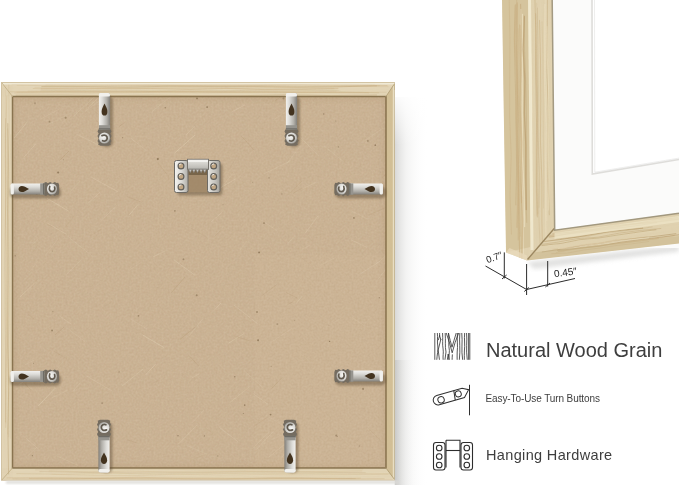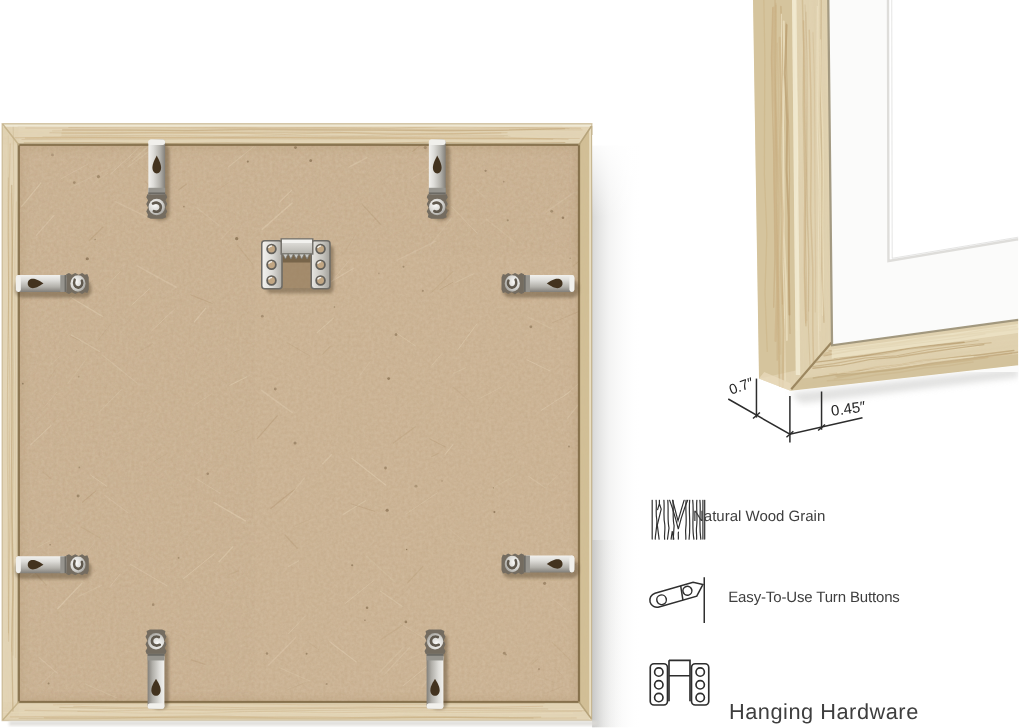--- a/index.html
+++ b/index.html
@@ -614,21 +614,21 @@
     <path d="M 23.4 0.4 C 22.8 7 24 13 23.2 19 C 22.8 22 23.4 24 23.2 26.4"></path>
     <path d="M 25.8 0.4 C 25 8 26.6 16 25.4 26.4"></path>
     <path d="M 27.8 0.4 C 28.8 9 27 17 28.6 26.4"></path>
     <path d="M 30.6 0.4 C 30 6 31.2 12 30.4 18 C 30 21 30.6 23.5 30.4 26.4"></path>
     <path d="M 32.6 0.4 C 33.4 8 31.8 16 33.2 26.4"></path>
     <path d="M 34.6 0.4 V 26.4"></path>
     <path d="M 35.8 0.4 V 26.4"></path>
   </g>
 </svg>
 
-<div class="abs" style="left:462px;top:339.3px;font-size:10px;letter-spacing:0px;color:#3e3e3e;">Natural Wood Grain</div>
+<div class="abs" style="left:486px;top:339.3px;font-size:20px;letter-spacing:0px;color:#3e3e3e;">Natural Wood Grain</div>
 
 <svg class="abs" style="left:429px;top:380px" width="44" height="38" viewBox="0 0 44 38">
   <g fill="none" stroke="#2f2f2f" stroke-width="1">
     <line x1="40.5" y1="4.8" x2="40.5" y2="35.3"></line>
     <g transform="translate(21.5,16.5) rotate(-16)">
       <path d="M -13 -4.8 H 13.4 L 19.3 -1.6 L 13.2 4.8 H -13 A 4.8 4.8 0 0 1 -17.8 0 A 4.8 4.8 0 0 1 -13 -4.8 Z"></path>
       <circle cx="-10" cy="0.6" r="3.2"></circle>
       <circle cx="8.2" cy="-0.4" r="3"></circle>
       <line x1="4.8" y1="-4.8" x2="3.6" y2="4.8"></line>
     </g>
@@ -645,13 +645,13 @@
     <line x1="14" y1="11.5" x2="28" y2="11.5"></line>
     <circle cx="7.2" cy="9" r="2.8"></circle>
     <circle cx="7.2" cy="17.5" r="2.8"></circle>
     <circle cx="7.2" cy="26" r="2.8"></circle>
     <circle cx="34.8" cy="9" r="2.8"></circle>
     <circle cx="34.8" cy="17.5" r="2.8"></circle>
     <circle cx="34.8" cy="26" r="2.8"></circle>
   </g>
 </svg>
 
-<div class="abs" style="left:486px;top:467px;font-size:14.5px;letter-spacing:0.35px;color:#3e3e3e;">Hanging Hardware</div>
+<div class="abs" style="left:486px;top:447px;font-size:14.5px;letter-spacing:0.35px;color:#3e3e3e;">Hanging Hardware</div>
 
 </body></html>

